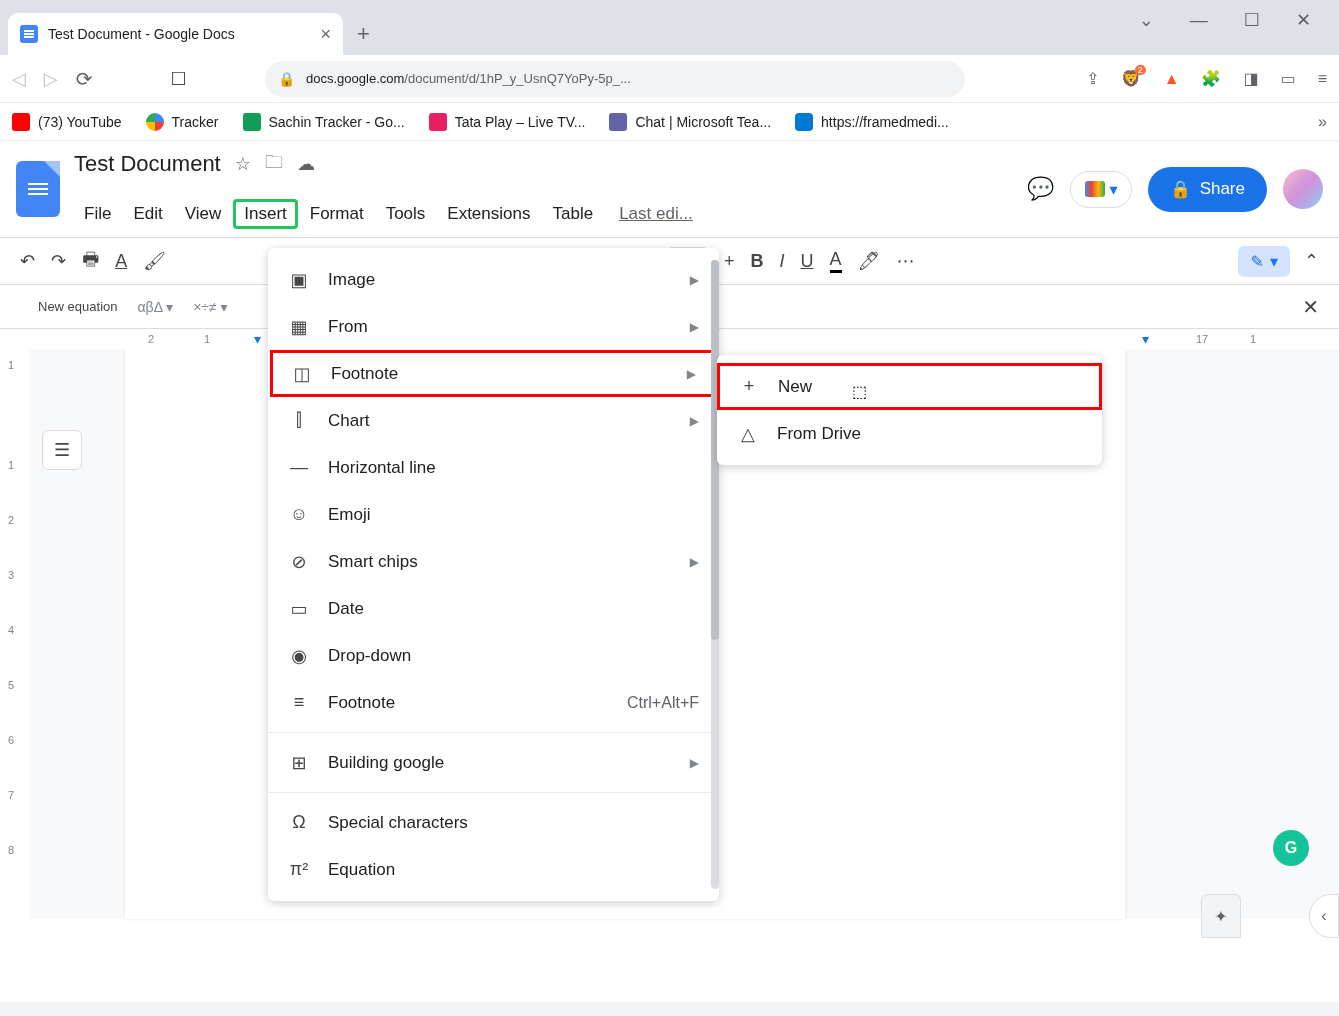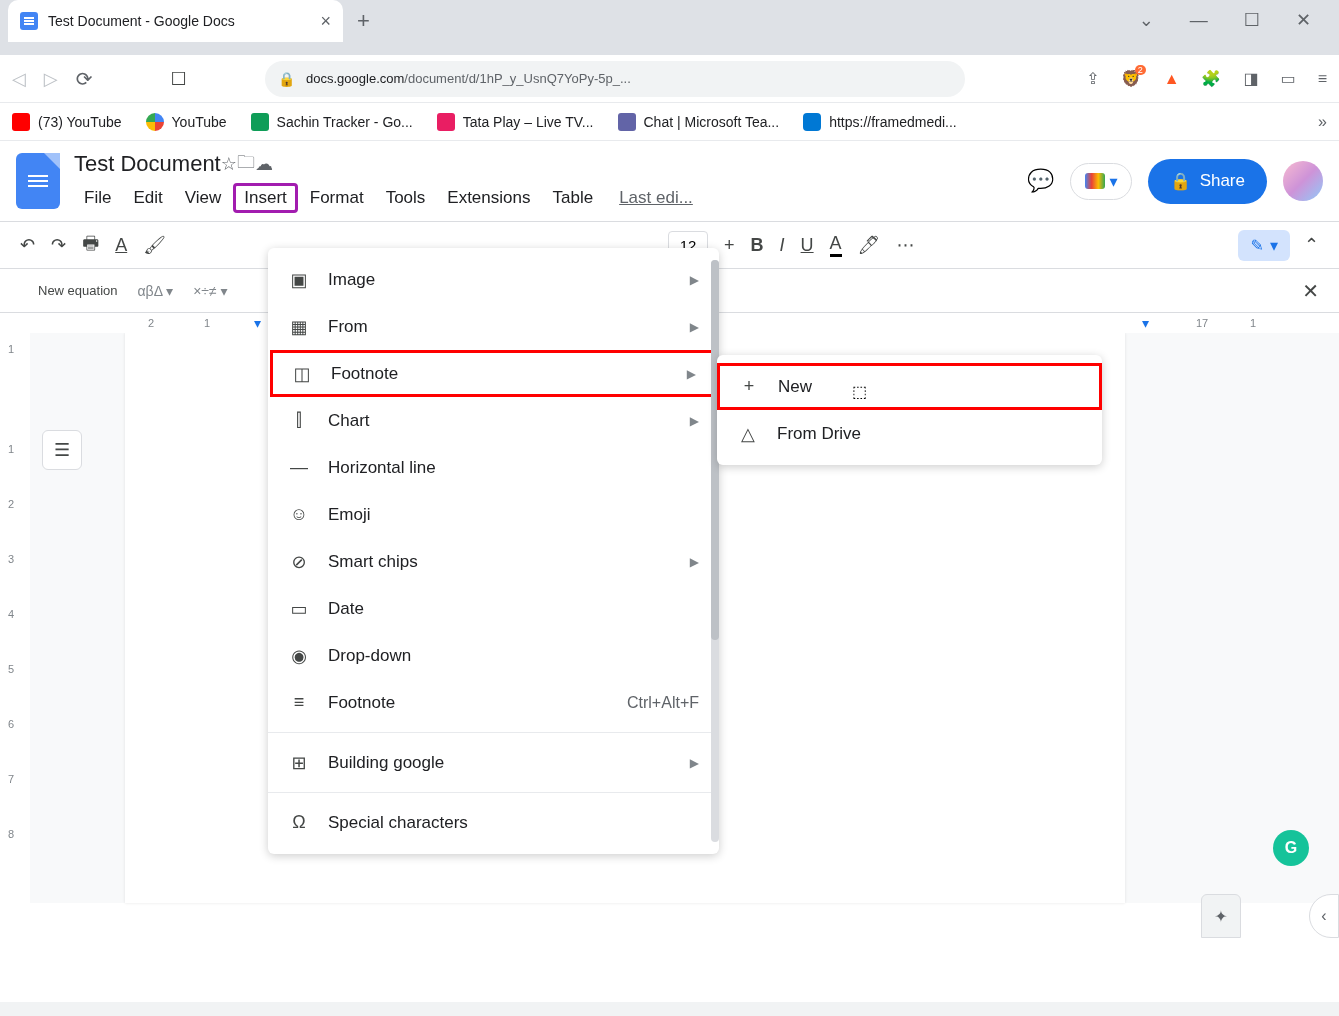--- a/index.html
+++ b/index.html
@@ -1,19 +1,19 @@
 <!DOCTYPE html>
 <html><head>
 <meta charset="utf-8">
 <style>
 * { margin: 0; padding: 0; box-sizing: border-box; font-family: Arial, sans-serif; }
 body { width: 1339px; height: 1016px; overflow: hidden; background: #fff; position: relative; }
 
 
-.browser-chrome { background: #dee1e6; height: 55px; display: flex; padding-left: 8px; }
+.browser-chrome { background: #dee1e6; height: 55px; display: flex; align-items: flex-end; padding-left: 8px; }
 .tab { background: #fff; border-radius: 10px 10px 0 0; height: 42px; display: flex; align-items: center; padding: 0 12px; width: 335px; gap: 10px; }
 .tab-icon { width: 18px; height: 18px; background: #4285f4; border-radius: 3px; display: flex; align-items: center; justify-content: center; }
 .tab-icon::after { content: ""; width: 10px; height: 2px; background: #fff; box-shadow: 0 3px 0 #fff, 0 -3px 0 #fff; }
 .tab-title { font-size: 14px; color: #202124; flex: 1; white-space: nowrap; overflow: hidden; }
 .tab-close { font-size: 18px; color: #5f6368; }
 .new-tab { font-size: 22px; color: #5f6368; padding: 8px 14px; }
 .window-controls { position: absolute; right: 0; top: 0; display: flex; height: 40px; align-items: center; gap: 36px; padding-right: 28px; color: #5f6368; font-size: 18px; }
 
 .nav-bar { background: #fff; height: 48px; display: flex; align-items: center; padding: 0 12px; gap: 18px; border-bottom: 1px solid #e8eaed; }
 .nav-arrow { color: #bdc1c6; font-size: 18px; }
@@ -35,26 +35,26 @@
 .tata-icon { background: #e91e63; }
 .teams-icon { background: #6264a7; }
 .od-icon { background: #0078d4; border-radius: 4px; }
 
 
 .docs-header { display: flex; align-items: center; padding: 8px 16px; gap: 14px; }
 .docs-logo { width: 44px; height: 56px; background: #4285f4; border-radius: 6px; position: relative; display: flex; align-items: center; justify-content: center; }
 .docs-logo::before { content: ""; position: absolute; top: 0; right: 0; border: 8px solid transparent; border-top-color: #a1c2fa; border-right-color: #a1c2fa; }
 .docs-logo::after { content: ""; width: 20px; height: 2px; background: #fff; box-shadow: 0 5px 0 #fff, 0 -5px 0 #fff; }
 .doc-meta { flex: 1; }
-.doc-title-row { display: flex; align-items: center; }
+.doc-title-row { display: flex; align-items: center; gap: 14px; }
 .doc-title { font-size: 22px; color: #202124; }
 .title-icon { color: #5f6368; font-size: 18px; }
-.menu-bar { display: flex; gap: 2px; margin-top: 4px; align-items: center; }
+.menu-bar { display: flex; gap: 2px; margin-top: 20px; align-items: center; }
 .menu-item { padding: 4px 10px; font-size: 17px; color: #202124; border-radius: 4px; }
-.menu-item.highlighted { border: 3px solid #a21caf; padding: 2px 8px; }
+.menu-item.highlighted { border: 3px solid #22c55e; padding: 2px 8px; }
 .last-edit { text-decoration: underline; color: #5f6368; font-size: 17px; margin-left: 14px; }
 .header-right { display: flex; align-items: center; gap: 16px; }
 .comment-btn { color: #5f6368; font-size: 22px; }
 .meet-btn { border: 1px solid #dadce0; border-radius: 22px; padding: 8px 14px; display: flex; align-items: center; gap: 4px; }
 .share-btn { background: #1a73e8; color: #fff; border-radius: 24px; padding: 12px 22px; font-size: 17px; font-weight: 500; display: flex; align-items: center; gap: 8px; }
 .avatar { width: 40px; height: 40px; border-radius: 50%; background: linear-gradient(135deg, #f8bbd0, #ce93d8, #90caf9); }
 
 
 .toolbar { border-top: 1px solid #dadce0; border-bottom: 1px solid #dadce0; height: 48px; display: flex; align-items: center; padding: 0 20px; gap: 16px; }
 .tool { color: #444746; font-size: 18px; }
@@ -140,21 +140,21 @@
   </div>
 </div>
 
 <div class="bookmarks-bar">
   <div class="bookmark">
       <span class="bm-icon yt-icon"></span>
       <span>(73) YouTube</span>
     </div>
   <div class="bookmark">
       <span class="bm-icon g-icon"></span>
-      <span>YouTube</span>
+      <span>Tracker</span>
     </div>
   <div class="bookmark">
       <span class="bm-icon sheets-icon"></span>
       <span>Sachin Tracker - Go...</span>
     </div>
   <div class="bookmark">
       <span class="bm-icon tata-icon"></span>
       <span>Tata Play – Live TV...</span>
     </div>
   <div class="bookmark">
@@ -310,20 +310,24 @@
   <div class="menu-row">
       <span class="m-icon">⊞</span>
       <span>Building google</span>
       <span class="m-arrow">▶</span>
     </div>
   <div class="menu-sep"></div>
   <div class="menu-row">
       <span class="m-icon">Ω</span>
       <span>Special characters</span>
     </div>
+  <div class="menu-row">
+      <span class="m-icon">π²</span>
+      <span>Equation</span>
+    </div>
   <div class="menu-scroll">
       <div class="menu-scroll-thumb"></div>
     </div>
 </div>
 
 <div class="submenu">
   <div class="menu-row highlighted-red">
       <span class="m-icon">+</span>
       <span>New</span>
     </div>

